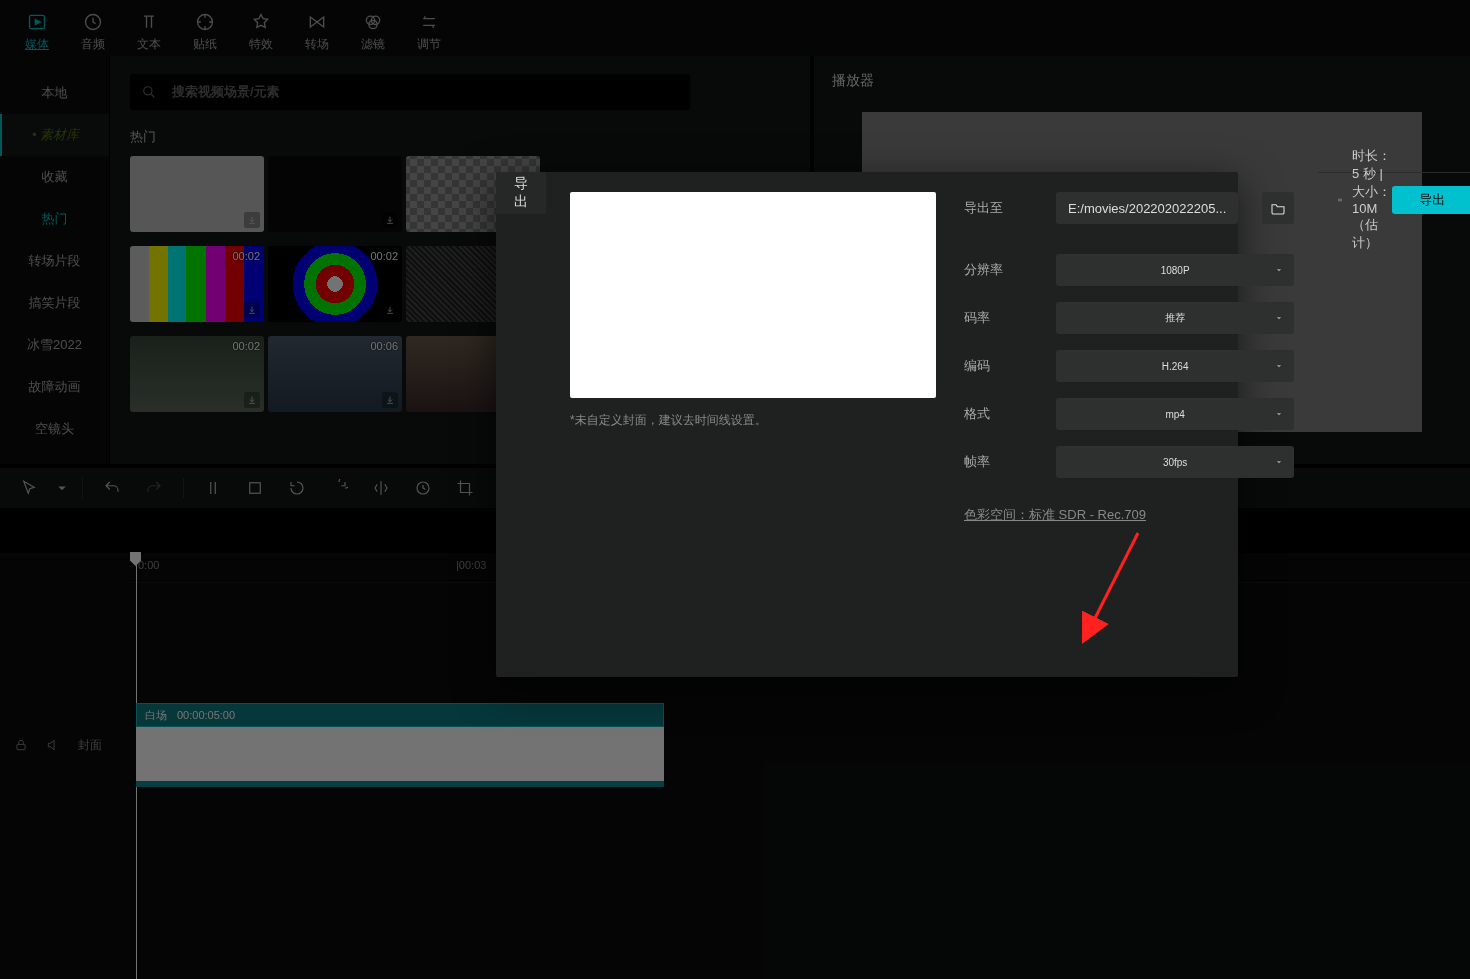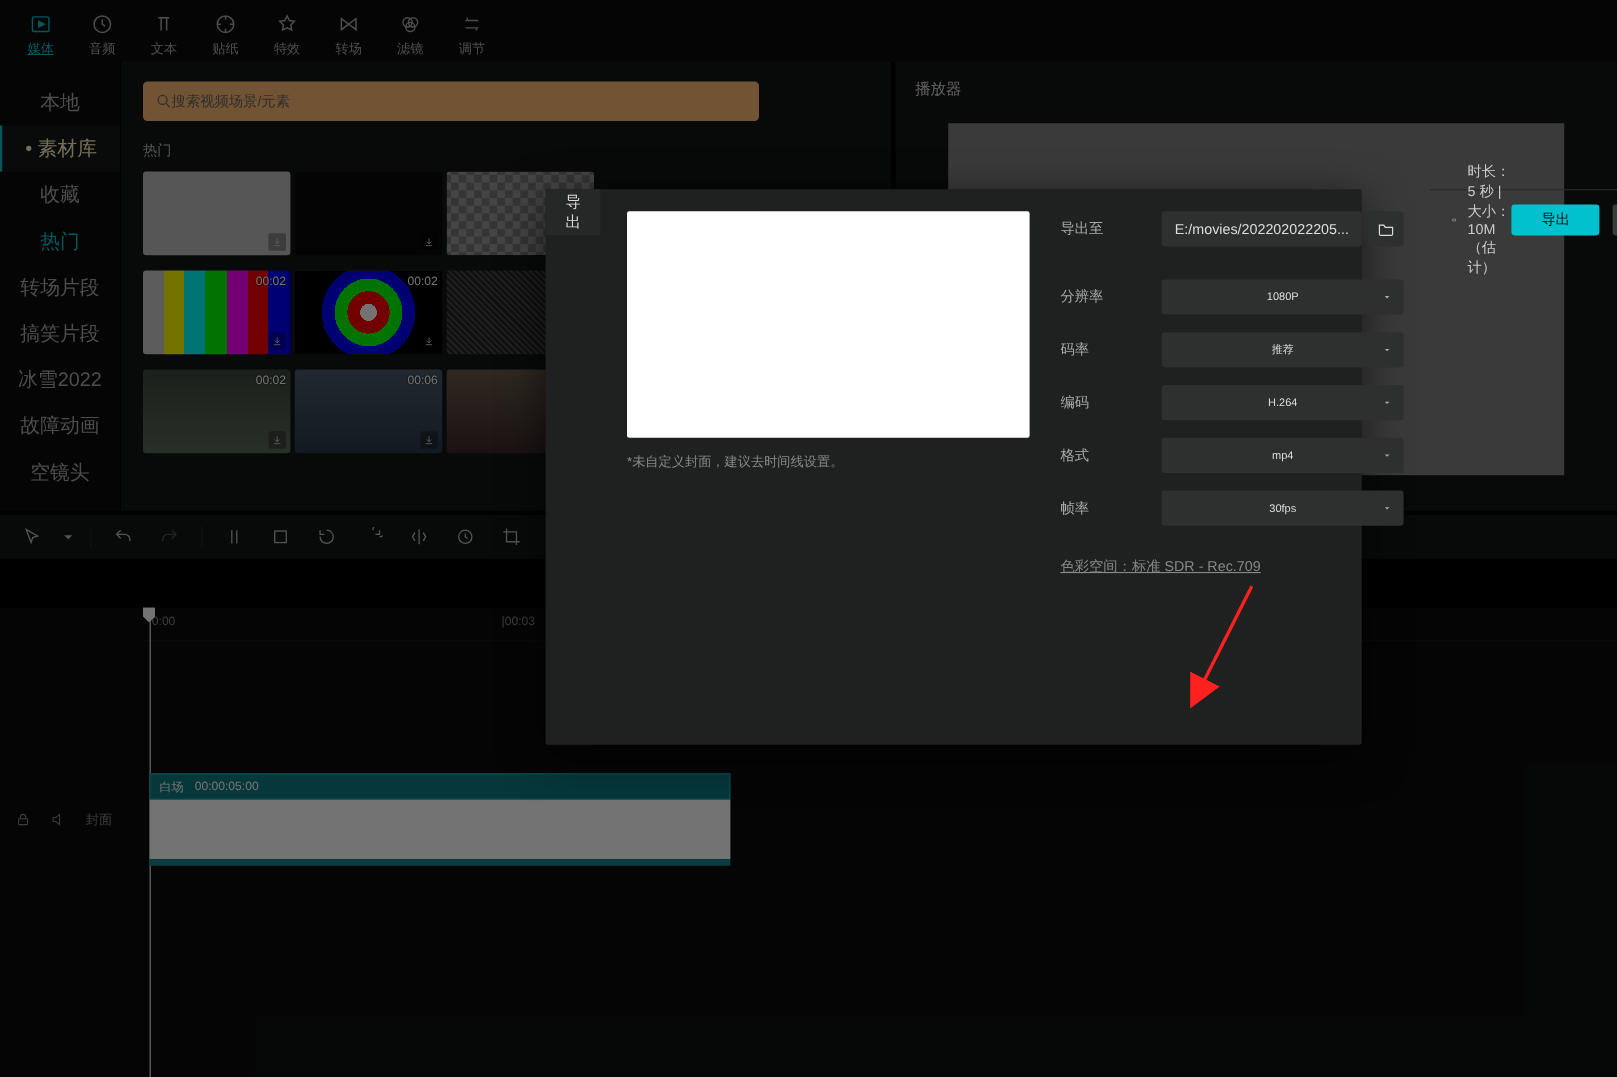--- a/index.html
+++ b/index.html
@@ -45,36 +45,37 @@
       background: #0c0d0d;
       border-right: 1px solid #000;
       padding-top: 16px;
     }
     .left-item {
       height: 42px;
       display: flex;
       align-items: center;
       justify-content: center;
       color: #aaa;
-      font-size: 18px;
+      font-size: 13px;
       cursor: pointer;
     }
-    .left-item.active { color: #fef9c3; border-left: 2px solid #00c1cd; background: #161717; }
+    .left-item.active { color: #4d7c0f; border-left: 2px solid #00c1cd; background: #161717; font-style: italic; }
     
     .media-area { flex: 1; padding: 18px 20px; background: #131414; }
     .search-box {
-      background: #fdba74;
+      background: #000000;
       border-radius: 4px;
       height: 36px;
       display: flex;
       align-items: center;
       padding: 0 12px;
       width: 560px;
       color: #666;
-      gap: 0;
+      gap: 16px;
+      font-weight: bold;
     }
     .section-head { margin-top: 18px; margin-bottom: 10px; color: #bbb; font-size: 13px; }
     .thumb-grid { display: flex; gap: 4px; flex-wrap: wrap; }
     .thumb {
       width: 134px; height: 76px;
       background: #2a2a2a;
       border-radius: 3px;
       position: relative;
     }
     .thumb-dl { position:absolute; right:4px; bottom:4px; width:16px; height:16px; display:flex; align-items:center; justify-content:center; background:rgba(0,0,0,0.3); border-radius:2px; }
@@ -144,21 +145,21 @@
     .dlg-left { width: 366px; }
     .dlg-preview { width: 366px; height: 206px; background:#fff; border-radius:2px; }
     .dlg-note { margin-top: 14px; color: #888; font-size: 12px; }
     .dlg-right { flex:1; }
     .form-row { display:flex; align-items:center; margin-bottom: 16px; gap: 20px; }
     .form-label { width: 72px; color:#aaa; font-size:13px; }
     .form-input {
       flex:1; height: 32px; background:#2e2f2f; border:none; border-radius:3px;
       color:#ddd; padding:0 12px; font-size:13px;
     }
-    .form-path-row { display:flex; gap:6px; flex:1; }
+    .form-path-row { display:flex; gap:24px; flex:1; }
     .form-path { flex:1; height:32px; background:#2e2f2f; border-radius:3px; display:flex; align-items:center; padding:0 12px; color:#ddd; font-size:13px; overflow:hidden; white-space:nowrap; }
     .folder-btn { width:32px; height:32px; background:#2e2f2f; border-radius:3px; display:flex; align-items:center; justify-content:center; }
     .select-box {
       flex:1; height:32px; background:#2e2f2f; border-radius:3px;
       display:flex; align-items:center; justify-content:center; position:relative;
       color:#ddd; font-size:10px;
     }
     .select-caret { position:absolute; right:10px; }
     .color-space { color:#888; font-size:13px; margin-top: 28px; text-decoration: underline; }
     

